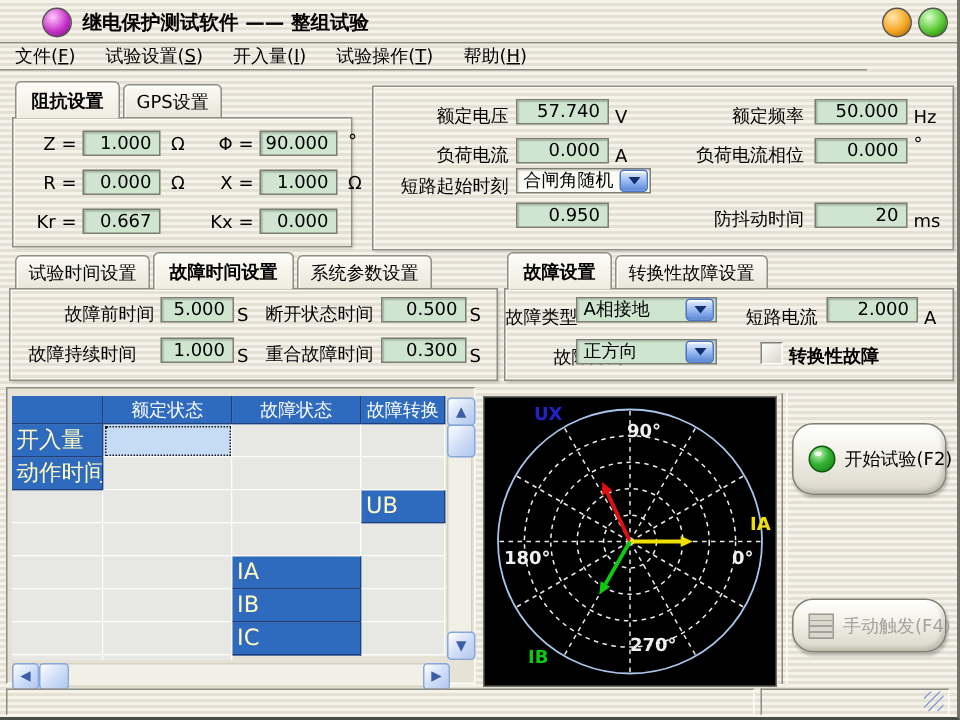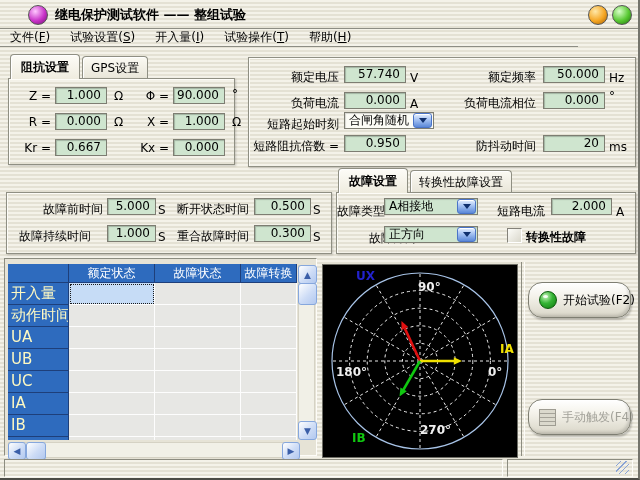--- a/index.html
+++ b/index.html
@@ -154,27 +154,31 @@
     <div class="unit" style="position:absolute;left:357px;top:31px;">°</div>
 
     <div class="lbl" style="position:absolute;left:0;top:58px;width:90px;text-align:right;">短路起始时刻</div>
     <div class="combo white" style="position:absolute;left:95px;top:54px;width:90px;">
       <span class="ctext">合闸角随机</span>
       <span class="cbtn">
           <span class="tri"></span>
         </span>
     </div>
 
-    <div class="lbl" style="position:absolute;left:0;top:80px;width:90px;text-align:right;">短路阻抗倍数 =</div>
     <div class="field" style="position:absolute;left:95px;top:77px;width:53px;">0.950</div>
     <div class="lbl" style="position:absolute;left:195px;top:80px;width:92px;text-align:right;">防抖动时间</div>
     <div class="field" style="position:absolute;left:294px;top:77px;width:53px;">20</div>
     <div class="unit" style="position:absolute;left:357px;top:82px;">ms</div>
   </div>
 
+  <div class="tabs" style="left:10px;top:171px;">
+    <div class="tab">试验时间设置</div>
+    <div class="tab active">故障时间设置</div>
+    <div class="tab">系统参数设置</div>
+  </div>
   <div class="tab-body raised" style="left:6px;top:192px;width:324px;height:60px;">
 
     <div class="lbl" style="position:absolute;left:0;top:8px;width:96px;text-align:right;">故障前时间</div>
     <div class="field" style="position:absolute;left:100px;top:5px;width:40px;">5.000</div>
     <div class="unit" style="position:absolute;left:148px;top:10px;">S</div>
     <div class="lbl" style="position:absolute;left:162px;top:8px;width:80px;text-align:right;">断开状态时间</div>
     <div class="field" style="position:absolute;left:247px;top:5px;width:48px;">0.500</div>
     <div class="unit" style="position:absolute;left:303px;top:10px;">S</div>
 
     <div class="lbl" style="position:absolute;left:0;top:35px;width:96px;text-align:center;">故障持续时间</div>
@@ -224,31 +228,29 @@
         <div class="rh">开入量</div>
         <div class="td selected"></div>
         <div class="td"></div>
         <div class="td"></div>
 
         <div class="rh">动作时间</div>
         <div class="td"></div>
         <div class="td"></div>
         <div class="td"></div>
 
-        <div class="rh">UA</div>
         <div class="td"></div>
         <div class="td"></div>
         <div class="td"></div>
 
         <div class="rh">UB</div>
         <div class="td"></div>
         <div class="td"></div>
         <div class="td"></div>
 
-        <div class="rh">UC</div>
         <div class="td"></div>
         <div class="td"></div>
         <div class="td"></div>
 
         <div class="rh">IA</div>
         <div class="td"></div>
         <div class="td"></div>
         <div class="td"></div>
 
         <div class="rh">IB</div>
@@ -304,21 +306,21 @@
     <div class="plabel" style="left:95px;top:15px;color:#f0f0f0;">90°</div>
     <div class="plabel" style="left:177px;top:77px;color:#f0e000;">IA</div>
     <div class="plabel" style="left:165px;top:100px;color:#f0f0f0;">0°</div>
     <div class="plabel" style="left:13px;top:100px;color:#f0f0f0;">180°</div>
     <div class="plabel" style="left:97px;top:158px;color:#f0f0f0;">270°</div>
     <div class="plabel" style="left:29px;top:166px;color:#10c810;">IB</div>
   </div>
 
   <div class="vline" style="left:521px;top:262px;height:194px;"></div>
 
-  <div class="act-btn" style="top:282px;height:36px;border-radius:14px;">
+  <div class="act-btn" style="top:282px;height:48px;border-radius:14px;">
     <span class="ico-start"></span>
     <span class="cap">开始试验(F2)</span>
   </div>
   <div class="act-btn disabled" style="top:399px;height:36px;">
     <span class="ico-manual"></span>
     <span class="cap">手动触发(F4)</span>
   </div>
 
   <div class="statusbar-sec sunken" style="left:4px;width:499px;"></div>
   <div class="statusbar-sec sunken" style="left:507px;width:126px;">

